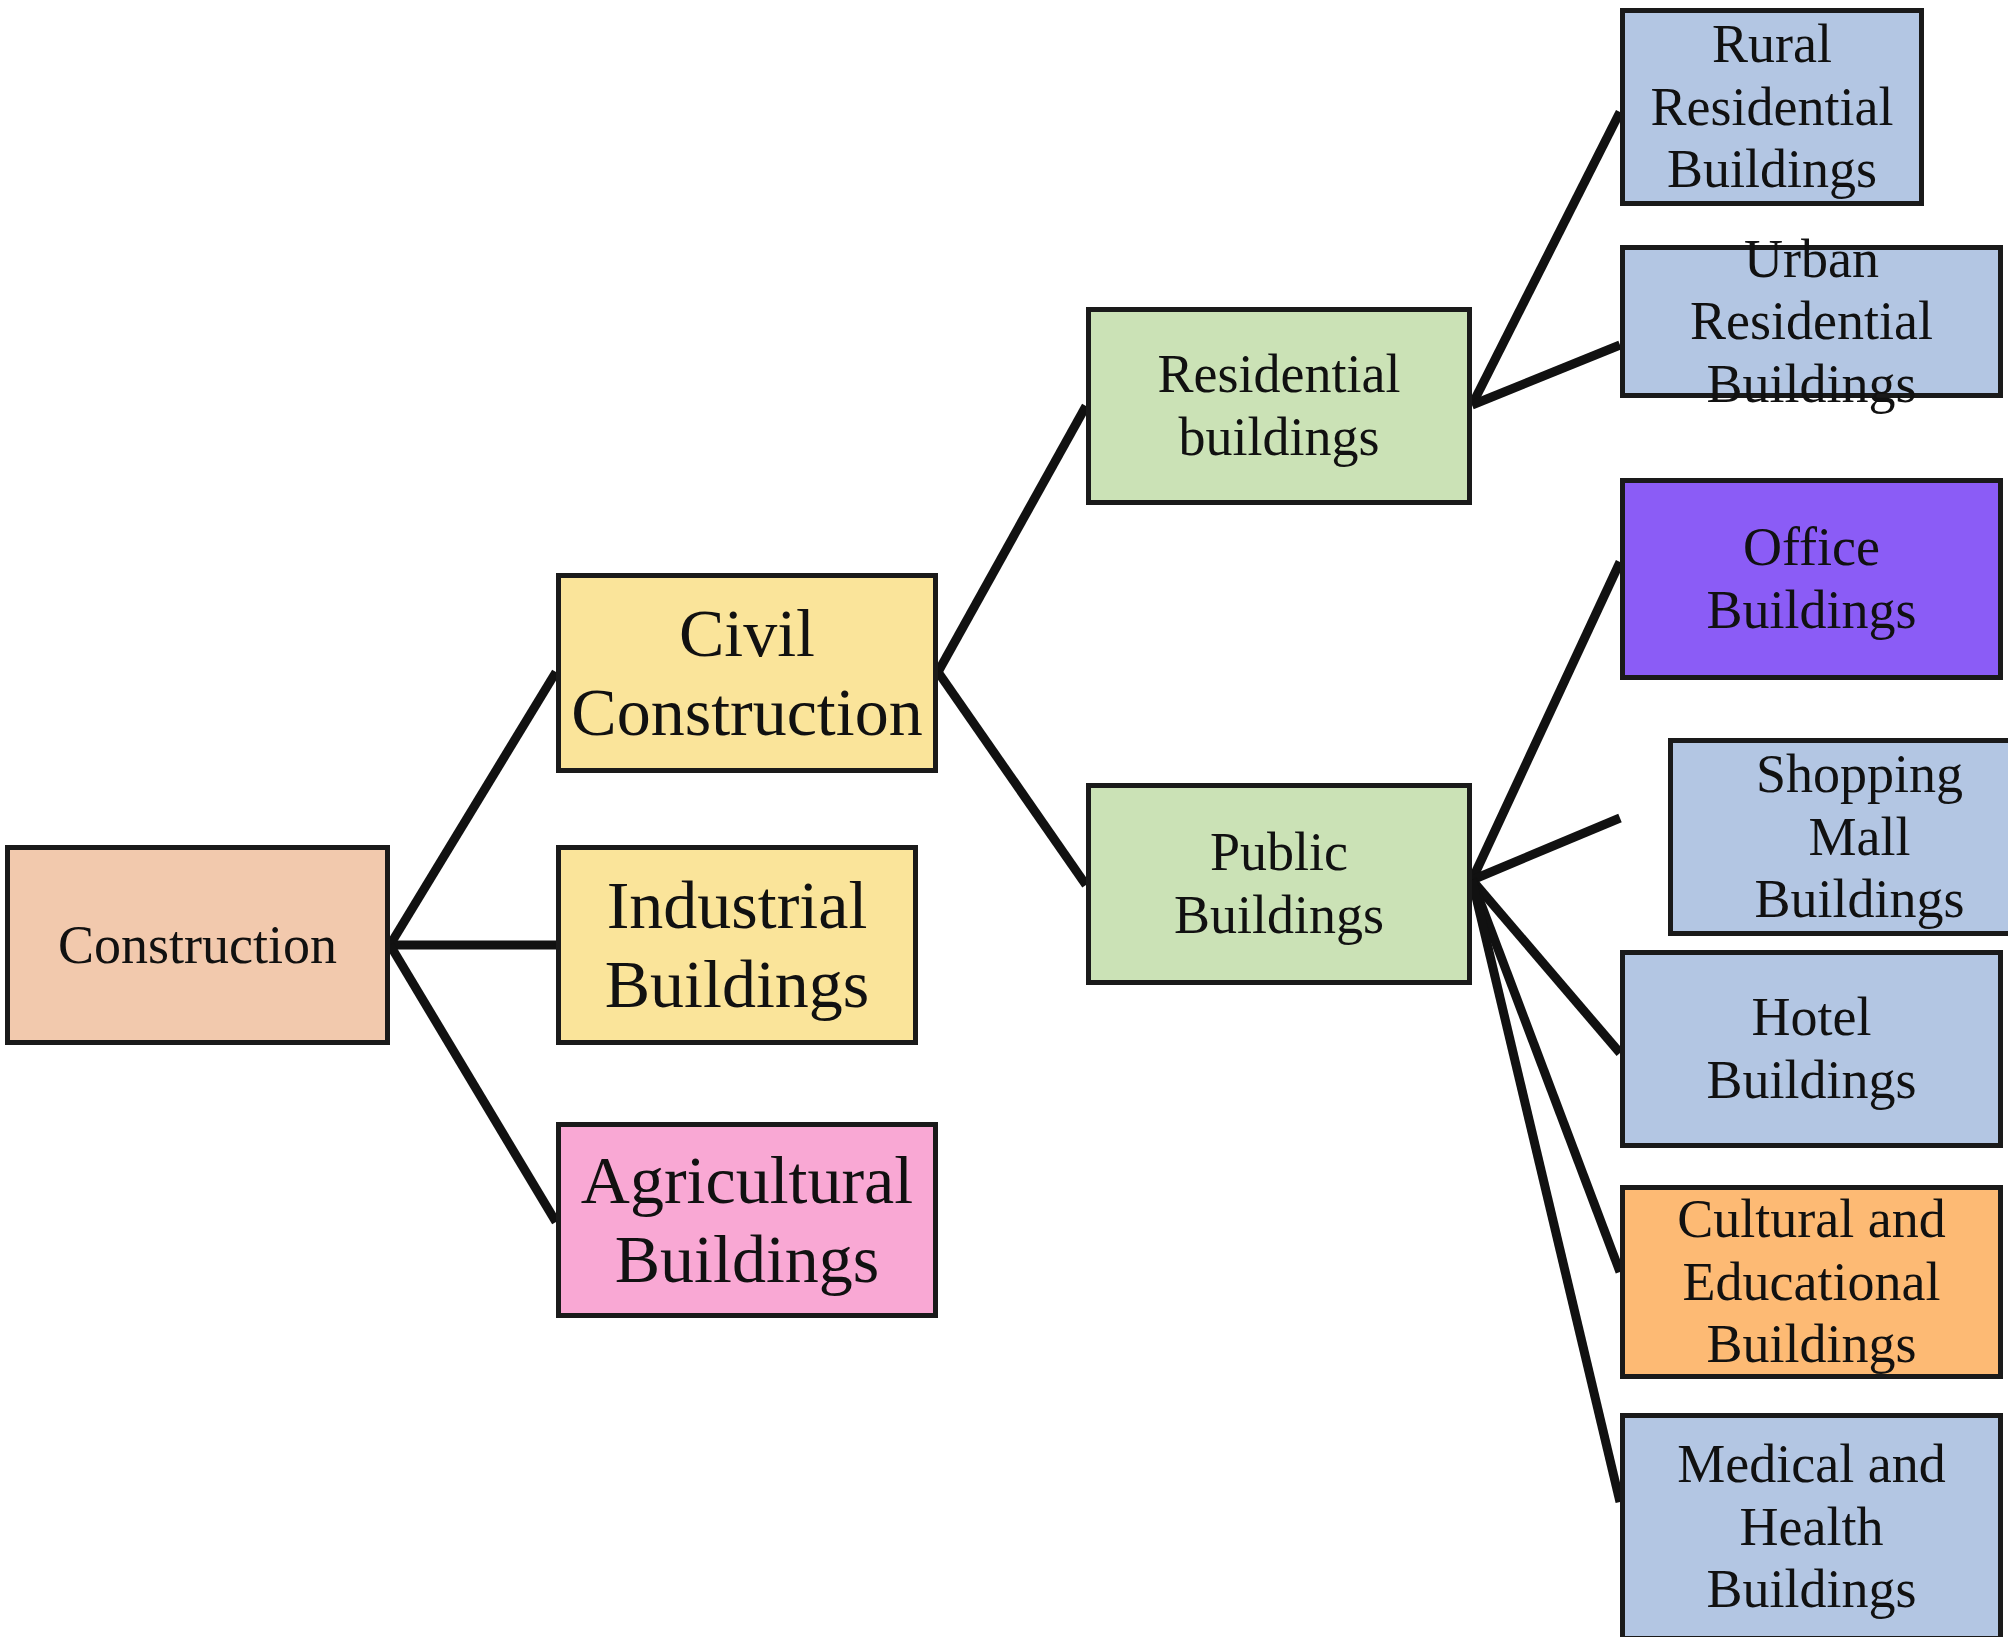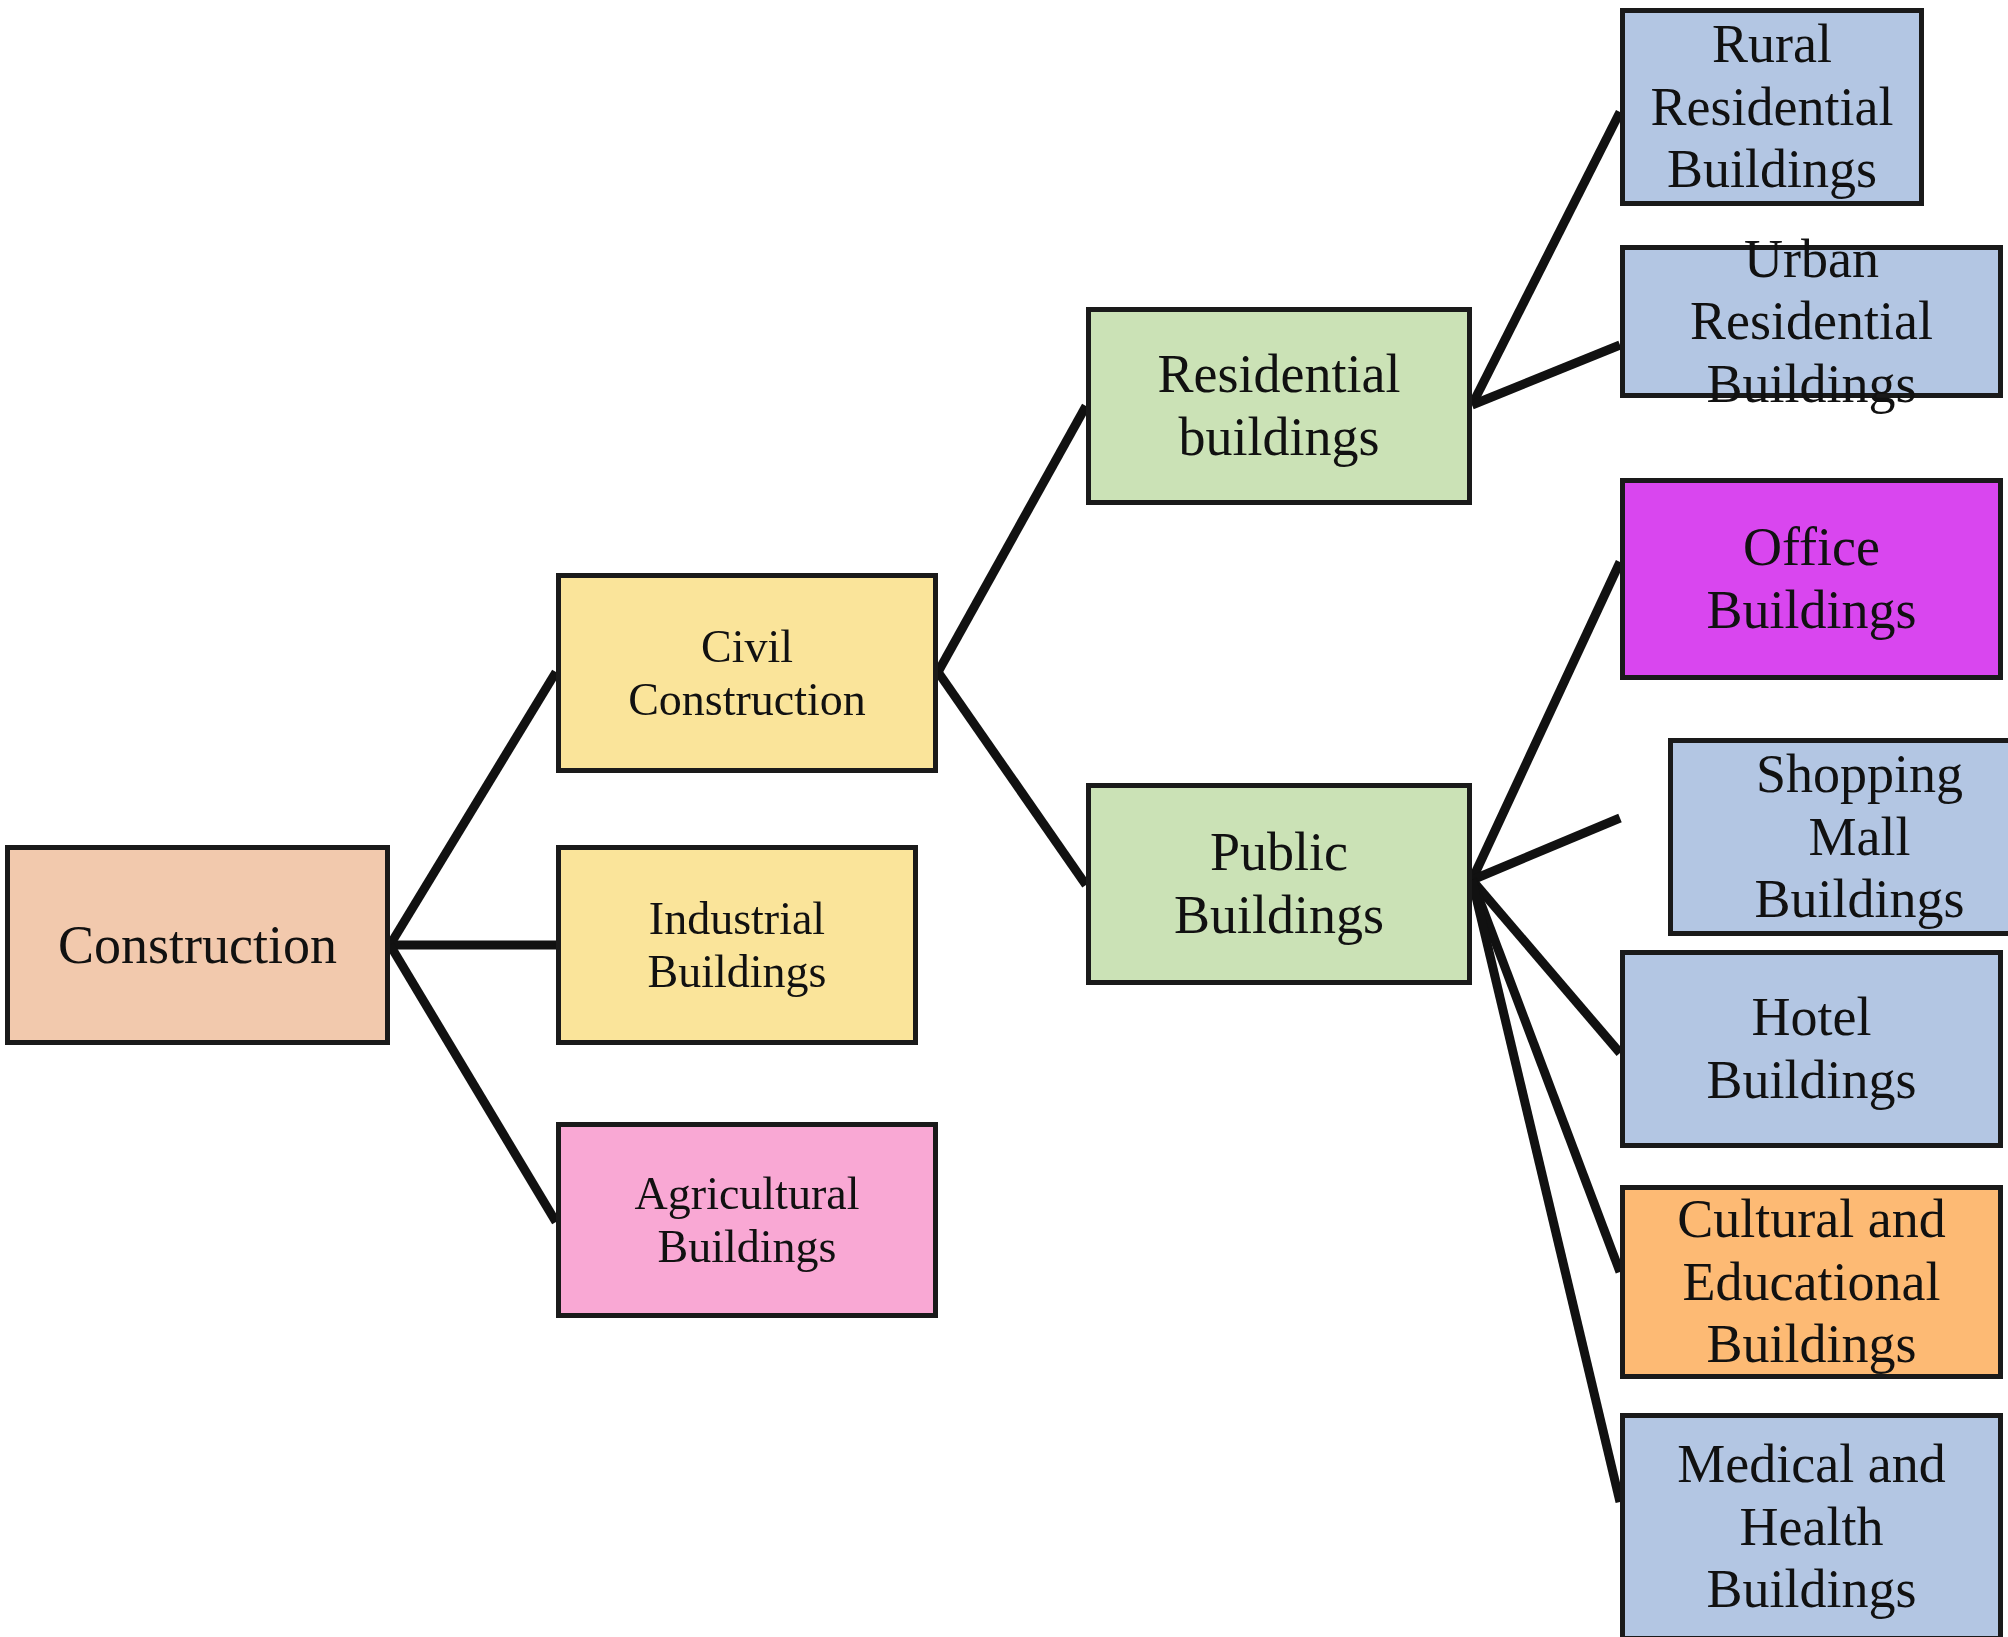--- a/index.html
+++ b/index.html
@@ -34,21 +34,21 @@
     color: #111111;
     line-height: 1.16;
     z-index: 3;
   }
   .node .label {
     display: block;
     padding: 0 10px;
     white-space: pre-line;
   }
   .lvl-root { font-size: 54px; }
-  .lvl-two  { font-size: 46px; }
+  .lvl-two  { font-size: 68px; }
   .lvl-three{ font-size: 54px; }
   .lvl-four { font-size: 54px; }
 </style>
 </head>
 <body>
 
 <div id="canvas">
 
   <svg id="edge-layer" viewBox="0 0 2008 1637" xmlns="http://www.w3.org/2000/svg">
     <g stroke="#111111" stroke-width="9" fill="none" stroke-linecap="butt">
@@ -105,21 +105,21 @@
 Residential
 Buildings</span>
   </div>
 
   <div class="node lvl-four" style="left:1620px; top:245px; width:383px; height:153px; background:#b3c6e3;">
     <span class="label">Urban
 Residential
 Buildings</span>
   </div>
 
-  <div class="node lvl-four" style="left:1620px; top:478px; width:383px; height:202px; background:#d946ef;">
+  <div class="node lvl-four" style="left:1620px; top:478px; width:383px; height:202px; background:#8b5cf6;">
     <span class="label">Office
 Buildings</span>
   </div>
 
   <div class="node lvl-four" style="left:1620px; top:738px; width:383px; height:198px; background:#b3c6e3;margin-left:48px;">
     <span class="label">Shopping
 Mall
 Buildings</span>
   </div>
 

